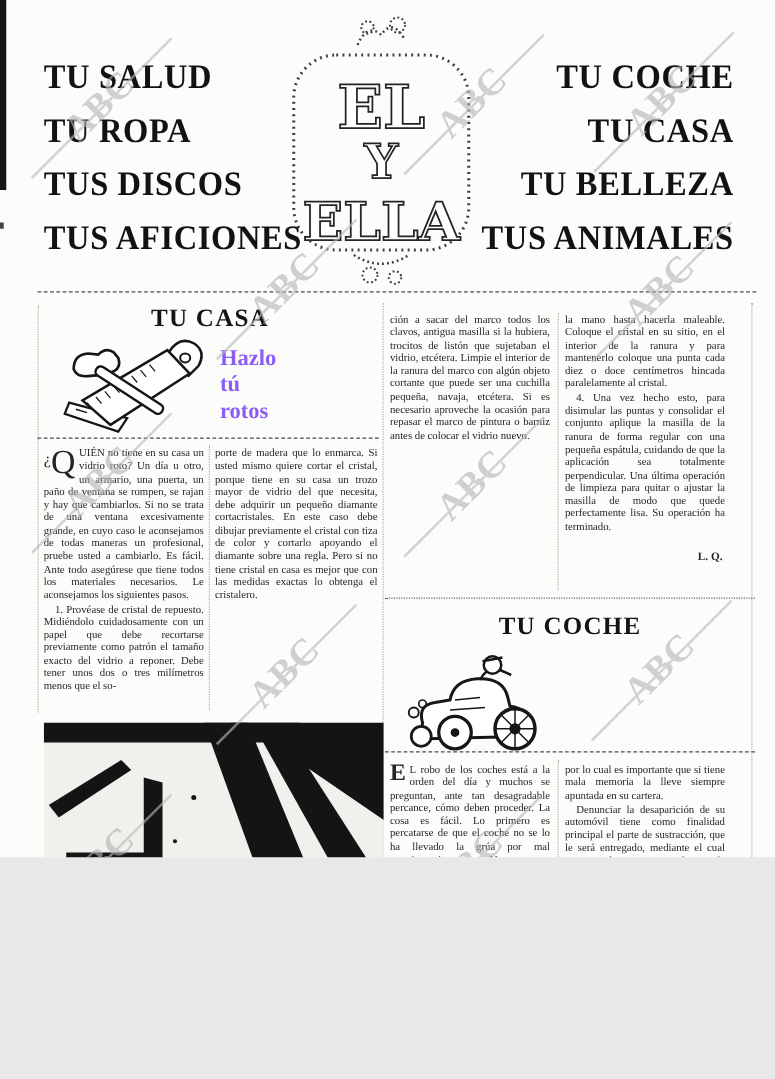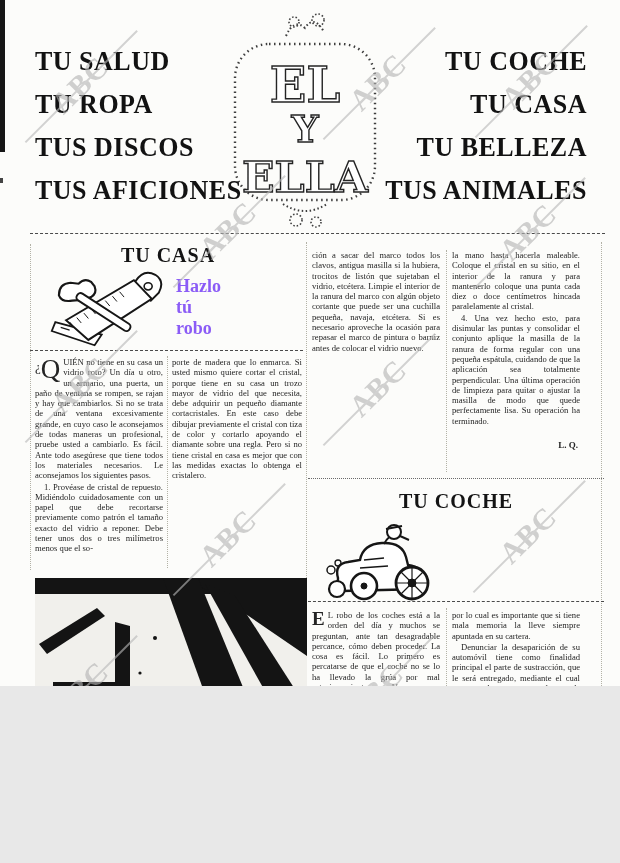--- a/index.html
+++ b/index.html
@@ -97,21 +97,21 @@
       <polygon points="18,62 94,17 114,38 43,84" stroke-width="2.2"></polygon>
       <path d="M22,64 l5,6 M30,59 l5,6 M38,54 l5,6 M46,49 l5,6 M54,44 l5,6 M62,40 l5,6 M70,35 l5,6 M78,30 l5,6" stroke-width="1.1" fill="none"></path>
       <path d="M10,34 q0,-13 13,-14 l9,1 q7,-7 14,-2 l4,5 q3,8 -4,12 l-8,3 -13,1 q-12,2 -15,-6 z" stroke-width="2.4"></path>
       <rect x="33" y="30" width="70" height="9" rx="4" transform="rotate(33 33 30)" stroke-width="2.2"></rect>
     </g>
   </svg>
 
   <div class="abs headline" style="left:176px;top:276px">
     <div>Hazlo</div>
     <div>tú</div>
-    <div>robo</div>
+    <div>rotos</div>
   </div>
 
   <div class="abs hrule" style="left:30px;top:350px;width:273px"></div>
 
   <div class="abs col" style="left:35px;top:357px;width:128px">
     <p><span class="dc-wrap"><span class="dc-q">¿</span><span class="dc">Q</span></span><span>UIÉN no tiene en su casa un vidrio roto? Un día u otro, un armario, una puerta, un paño de ventana se rompen, se rajan y hay que cambiarlos. Si no se trata de una ventana excesivamente grande, en cuyo caso le aconsejamos de todas maneras un profesional, pruebe usted a cambiarlo. Es fácil. Ante todo asegúrese que tiene todos los materiales necesarios. Le aconsejamos los siguientes pasos.</span></p>
     <p class="pind">1. Provéase de cristal de repuesto. Midiéndolo cuidadosamente con un papel que debe recortarse previamente como patrón el tamaño exacto del vidrio a reponer. Debe tener unos dos o tres milímetros menos que el so-</p>
   </div>
 
   <div class="abs col" style="left:172px;top:357px;width:130px">

